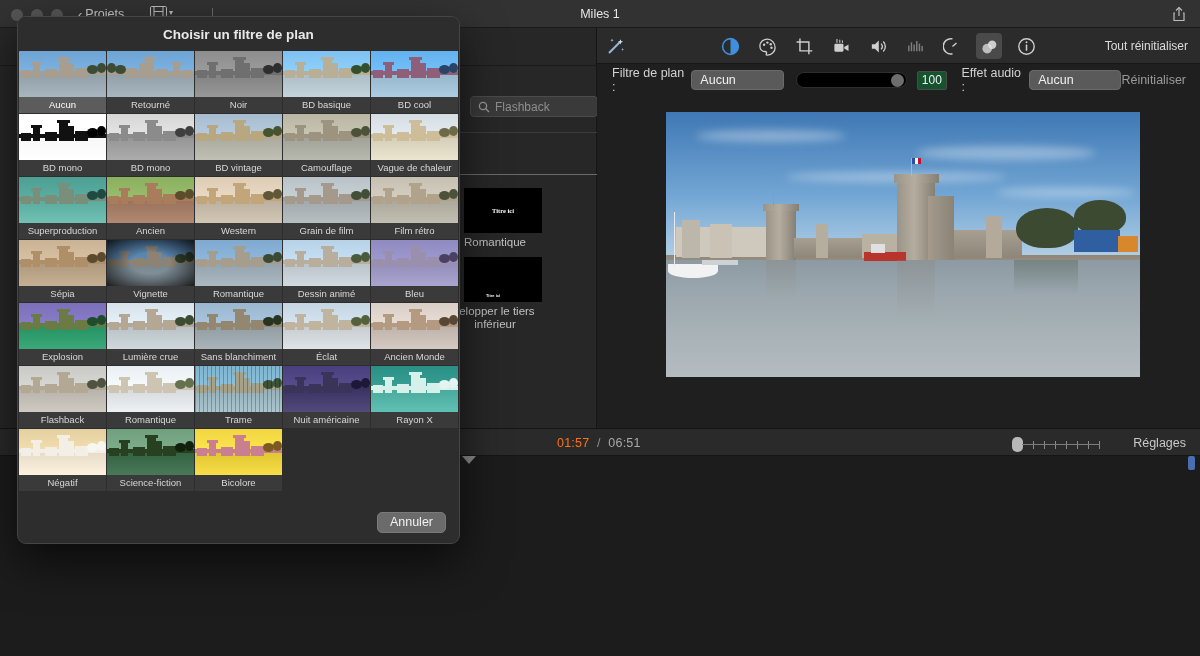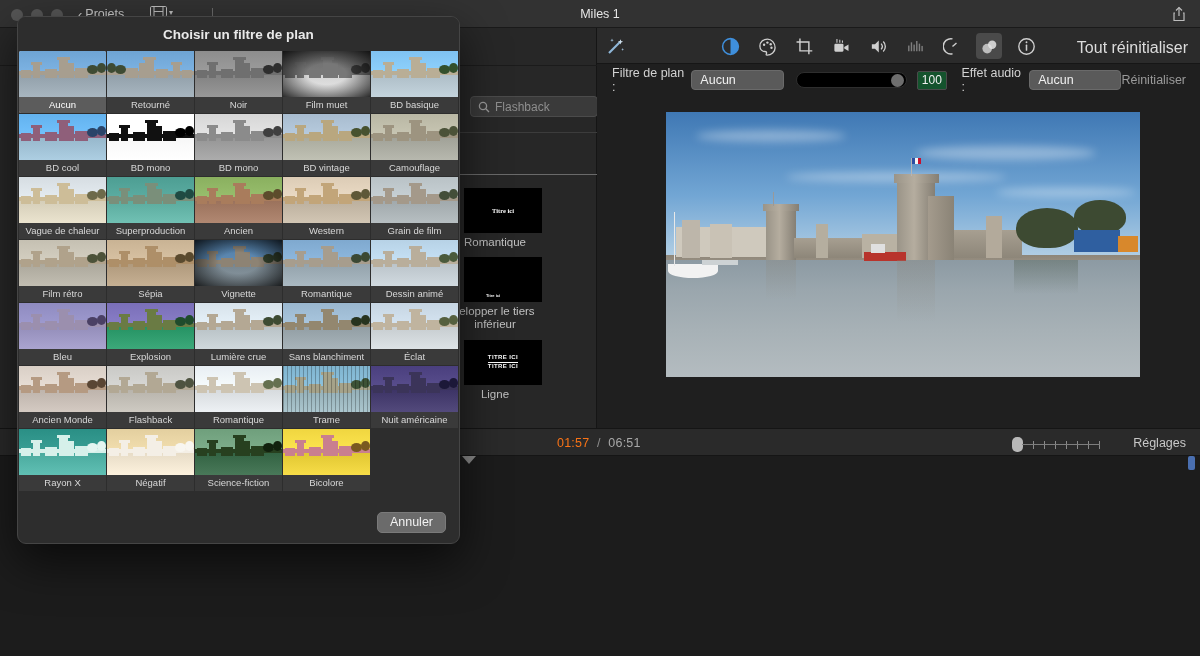--- a/index.html
+++ b/index.html
@@ -89,21 +89,21 @@
     position: absolute; left: 120px; top: 4px;
     display: flex; align-items: center; gap: 11px; height: 28px;
   }
   .ibtn {
     width: 26px; height: 26px; border-radius: 4px;
     display: flex; align-items: center; justify-content: center;
   }
   .ibtn.sel { background: #4a4a4a; }
   .reset-all {
     position: absolute; right: 12px; top: 11px;
-    color: #dcdcdc; font-size: 16px;
+    color: #dcdcdc; font-size: 12px;
   }
   .param-row {
     position: absolute; left: 0; top: 36px; width: 603px; height: 32px;
     display: flex; align-items: center; background: #1f1f1f;
   }
   .plabel { color: #d2d2d2; font-size: 12.5px; margin-left: 15px; }
   .popup {
     width: 100px; height: 20px; border-radius: 4px;
     background: #5a5a5a; border: 1px solid #6a6a6a;
     color: #f0f0f0; font-size: 12.5px;
@@ -305,29 +305,20 @@
         <div class="title-thumb">
           <span class="t1">Titre ici</span>
         </div>
         <div class="title-cap">Romantique</div>
       </div>
       <div class="title-item">
         <div class="title-thumb">
           <span class="t2">Titre ici</span>
         </div>
         <div class="title-cap">relopper le tiers inférieur</div>
-      </div>
-      <div class="title-item">
-        <div class="title-thumb">
-          <span class="t3">
-            <span class="u">TITRE ICI</span>
-            <span>TITRE ICI</span>
-          </span>
-        </div>
-        <div class="title-cap">Ligne</div>
       </div>
     </div>
   </div>
 
   <div class="inspector">
     <div class="insp-toolbar">
       <span class="wand">
         <svg width="19" height="19" viewBox="0 0 19 19">
           <line x1="3" y1="16" x2="14" y2="5" stroke="#8fb7d8" stroke-width="2.1"></line>
           <path d="M14.5 2.2 l.7 1.9 1.9.7 -1.9.7 -.7 1.9 -.7-1.9 -1.9-.7 1.9-.7z" fill="#cfe0ee"></path>
@@ -574,39 +565,20 @@
             <div class="th-t" style="left: 26px; top: 18px; width: 12px; height: 9px; background: rgb(111, 111, 111);"></div>
             <div class="th-t" style="left: 56px; top: 17px; width: 13px; height: 10px; background: rgb(111, 111, 111);"></div>
             <div class="th-t" style="left: 2px; top: 19px; width: 10px; height: 8px; background: rgb(111, 111, 111);"></div>
             <div class="th-tree" style="left: 68px; top: 14px; width: 11px; height: 9px; background: rgb(46, 46, 46);"></div>
             <div class="th-tree" style="left: 78px; top: 12px; width: 9px; height: 10px; background: rgb(46, 46, 46);"></div>
           </div>
           <div class="cap">Noir</div>
         </div>
         <div class="cell">
           <div class="thumb">
-            <div class="th-sky" style="background: linear-gradient(rgb(106, 106, 106), rgb(124, 124, 124));"></div>
-            <div class="th-land" style="background: rgb(119, 119, 119);"></div>
-            <div class="th-water" style="background: linear-gradient(rgb(212, 212, 212), rgb(234, 234, 234));"></div>
-            <div class="th-t" style="left: 14px; top: 13px; width: 7px; height: 14px; background: rgb(119, 119, 119);"></div>
-            <div class="th-t" style="left: 12px; top: 11px; width: 11px; height: 3px; background: rgb(119, 119, 119);"></div>
-            <div class="th-t" style="left: 40px; top: 8px; width: 9px; height: 19px; background: rgb(119, 119, 119);"></div>
-            <div class="th-t" style="left: 38px; top: 6px; width: 13px; height: 3px; background: rgb(119, 119, 119);"></div>
-            <div class="th-t" style="left: 49px; top: 12px; width: 6px; height: 15px; background: rgb(119, 119, 119);"></div>
-            <div class="th-t" style="left: 26px; top: 18px; width: 12px; height: 9px; background: rgb(119, 119, 119);"></div>
-            <div class="th-t" style="left: 56px; top: 17px; width: 13px; height: 10px; background: rgb(119, 119, 119);"></div>
-            <div class="th-t" style="left: 2px; top: 19px; width: 10px; height: 8px; background: rgb(119, 119, 119);"></div>
-            <div class="th-tree" style="left: 68px; top: 14px; width: 11px; height: 9px; background: rgb(58, 58, 58);"></div>
-            <div class="th-tree" style="left: 78px; top: 12px; width: 9px; height: 10px; background: rgb(58, 58, 58);"></div>
-            <div style="position: absolute; inset: 0px; background: radial-gradient(rgba(0, 0, 0, 0) 32%, rgba(0, 0, 0, 0.82) 100%);"></div>
-          </div>
-          <div class="cap">Film muet</div>
-        </div>
-        <div class="cell">
-          <div class="thumb">
             <div class="th-sky" style="background: linear-gradient(rgb(127, 194, 242), rgb(145, 212, 255));"></div>
             <div class="th-land" style="background: rgb(185, 174, 150);"></div>
             <div class="th-water" style="background: linear-gradient(rgb(174, 190, 199), rgb(196, 212, 221));"></div>
             <div class="th-t" style="left: 14px; top: 13px; width: 7px; height: 14px; background: rgb(185, 174, 150);"></div>
             <div class="th-t" style="left: 12px; top: 11px; width: 11px; height: 3px; background: rgb(185, 174, 150);"></div>
             <div class="th-t" style="left: 40px; top: 8px; width: 9px; height: 19px; background: rgb(185, 174, 150);"></div>
             <div class="th-t" style="left: 38px; top: 6px; width: 13px; height: 3px; background: rgb(185, 174, 150);"></div>
             <div class="th-t" style="left: 49px; top: 12px; width: 6px; height: 15px; background: rgb(185, 174, 150);"></div>
             <div class="th-t" style="left: 26px; top: 18px; width: 12px; height: 9px; background: rgb(185, 174, 150);"></div>
             <div class="th-t" style="left: 56px; top: 17px; width: 13px; height: 10px; background: rgb(185, 174, 150);"></div>

